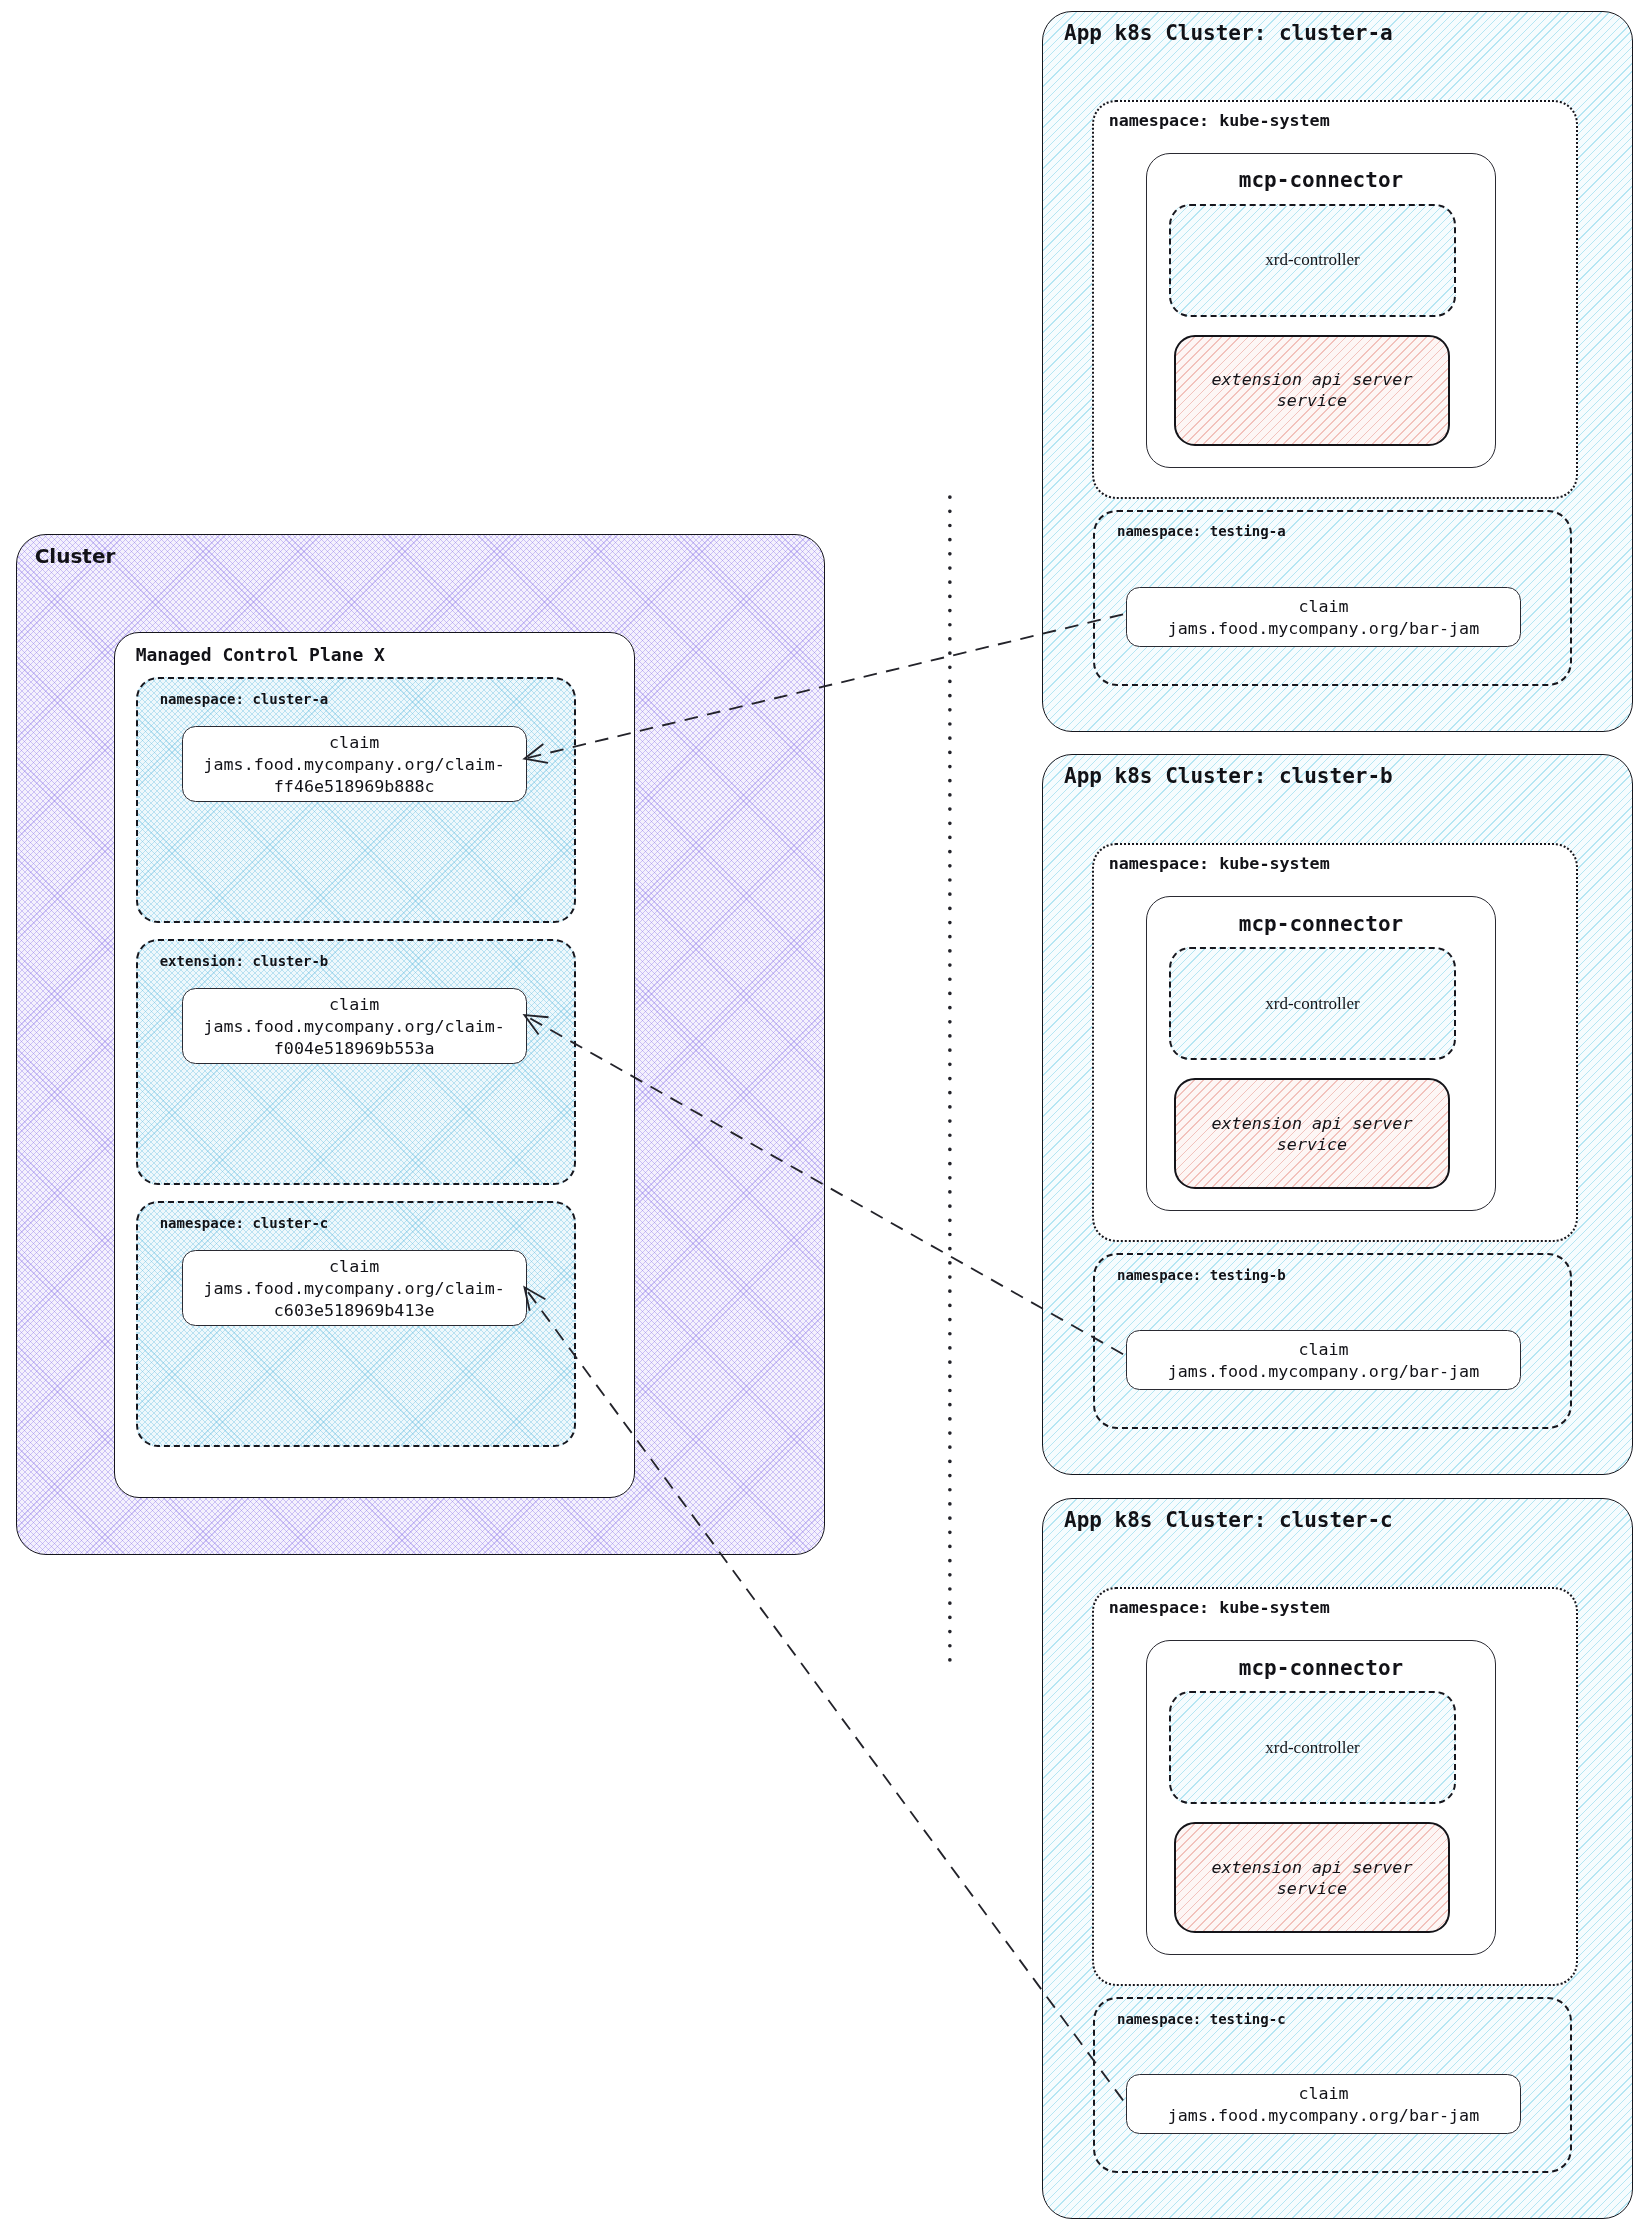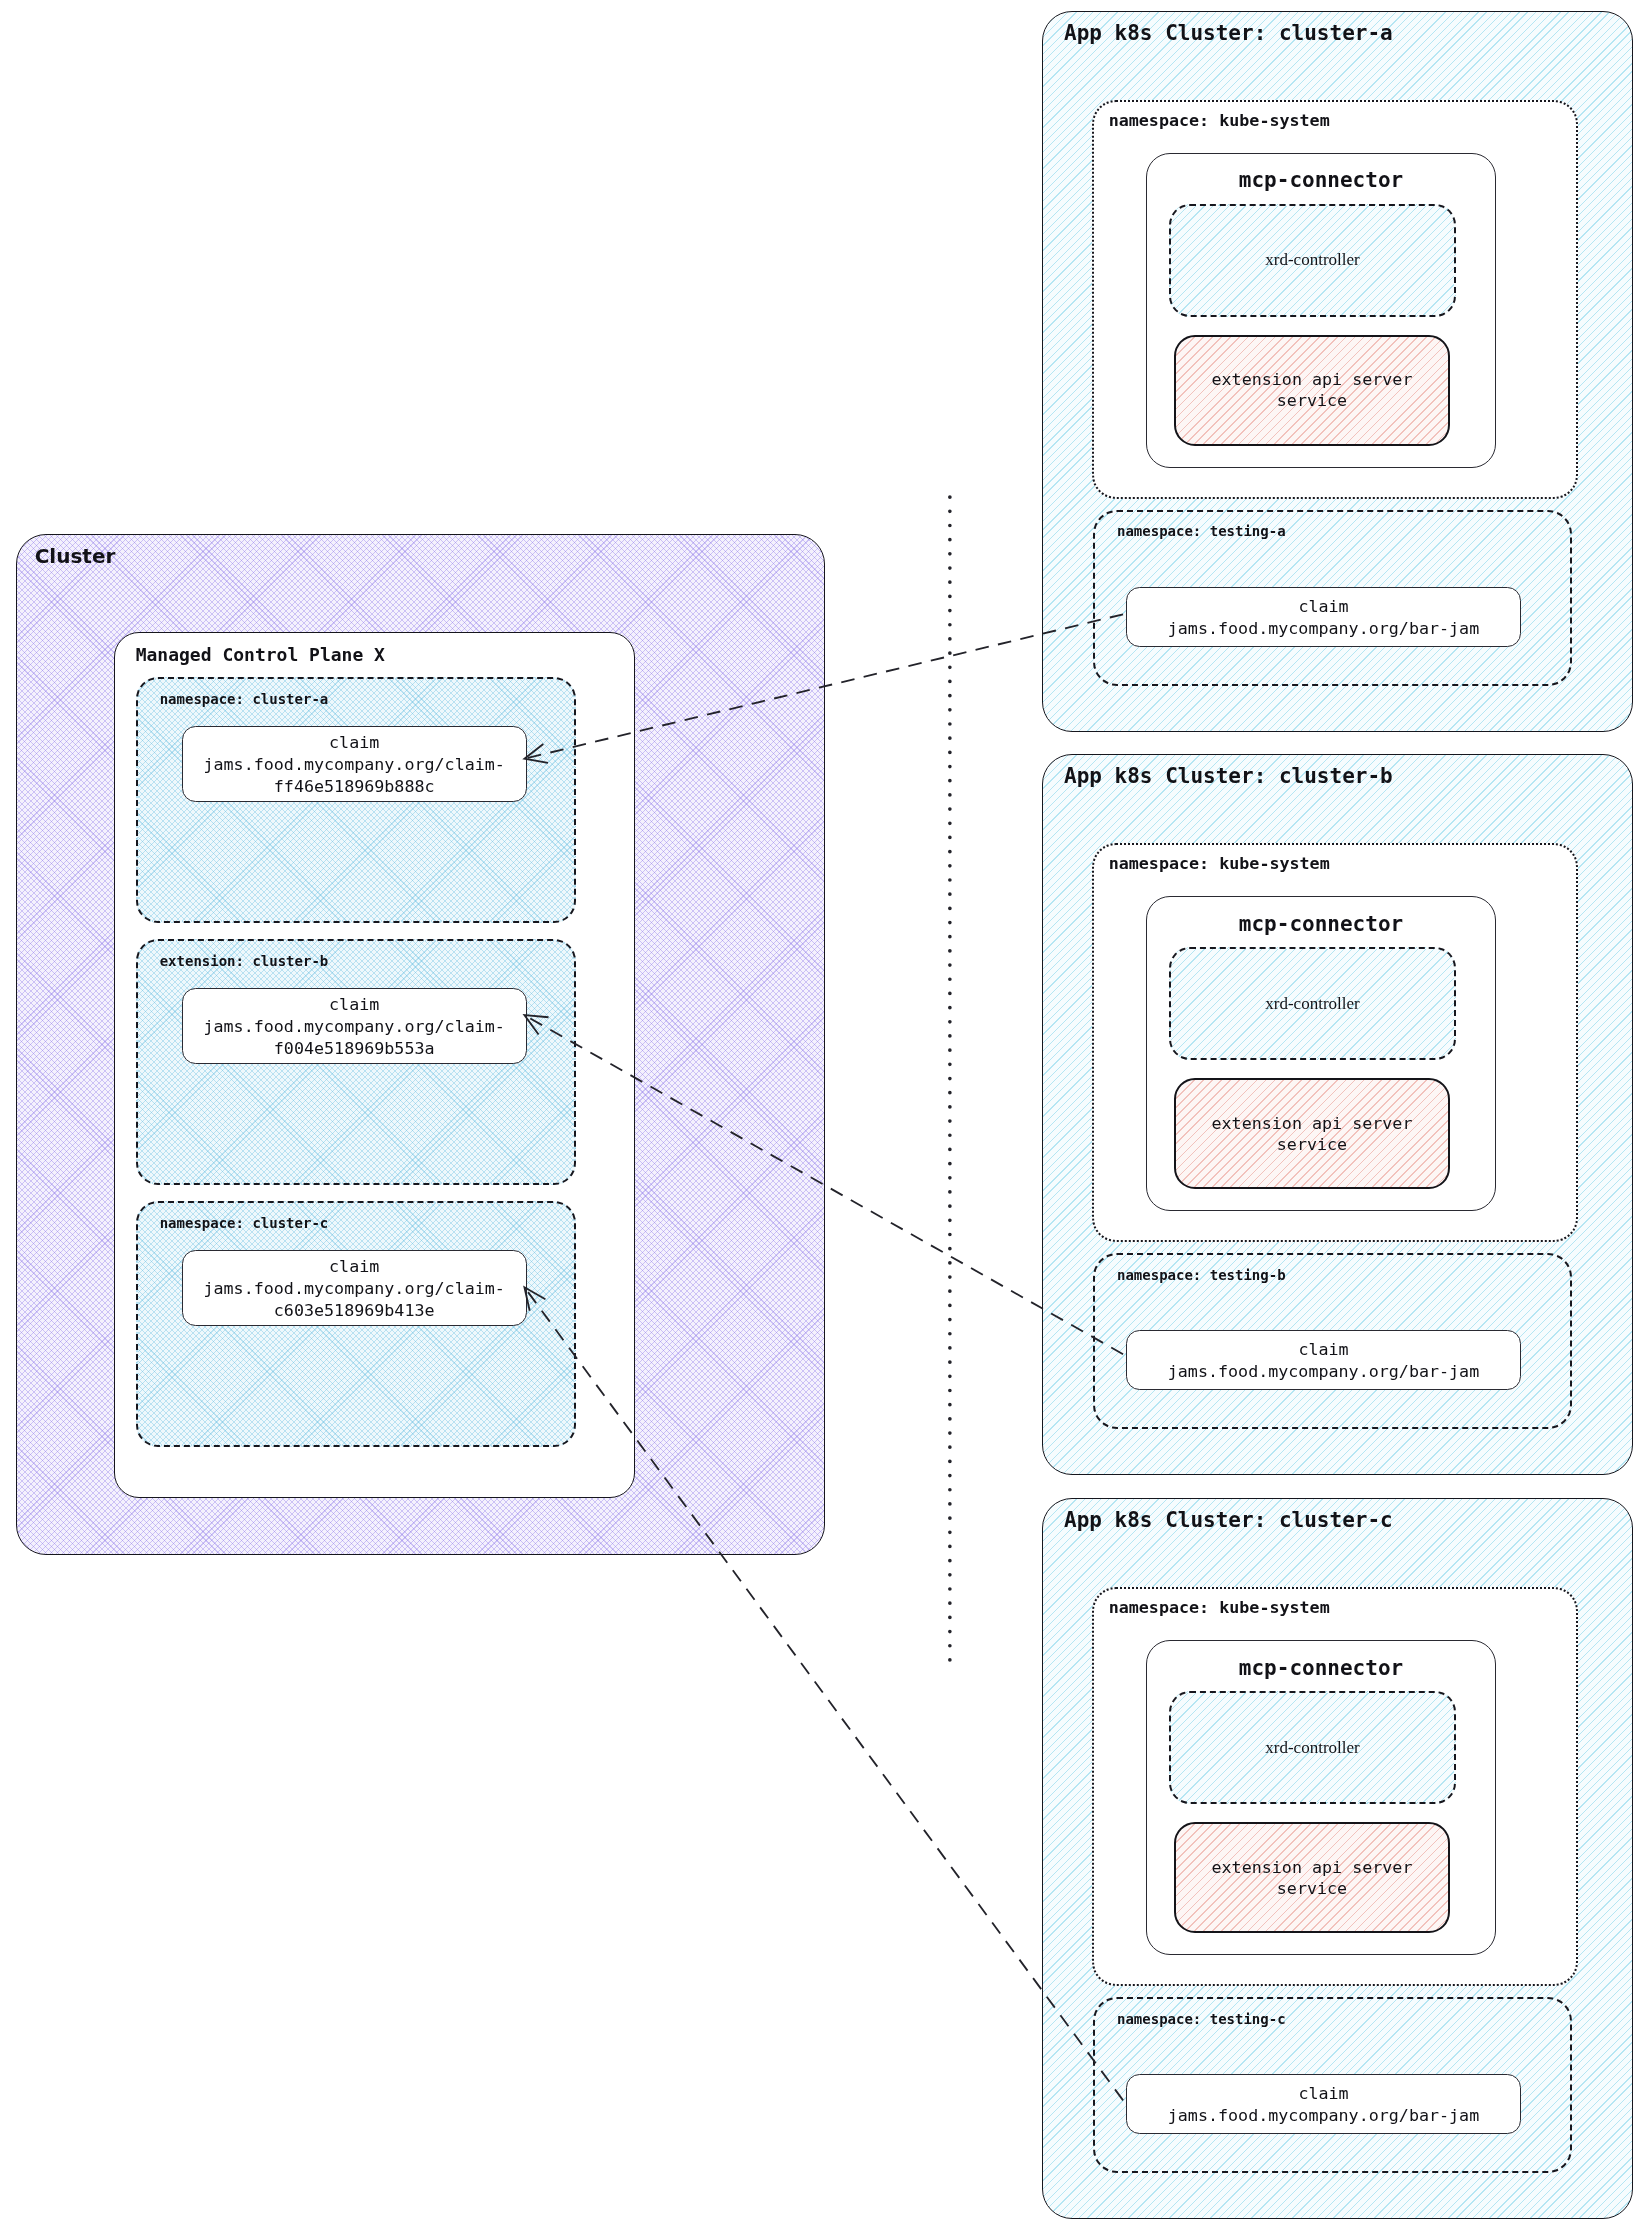--- a/index.html
+++ b/index.html
@@ -26,21 +26,21 @@
   }
   .hatch-pink-diag{
     background-color:#fdf6f5;
     background-image:repeating-linear-gradient(135deg, rgba(231,142,132,0.5) 0px, rgba(231,142,132,0.5) 1.2px, transparent 1.2px, transparent 6.3px);
   }
   .white{background:#ffffff;}
 
   
   .b-solid{border:1.6px solid #16161d;}
   .b-thin{border:1.3px solid #2a2a32;}
-  .b-thick{border:2.6px solid #141419;}
+  .b-thick{border:2.6px solid #141419;font-style:italic;}
   .b-dashed{border:2.4px dashed #16161d;}
   .b-dotted{border:2.1px dotted #16161d;}
 
   
   .spaces{left:15.7px;top:534px;width:809px;height:1021px;border-radius:30px;}
   .spaces-label{left:18px;top:9.4px;font-family:"DejaVu Sans","Liberation Sans",sans-serif;
                 font-weight:700;font-size:20px;}
   .mcpx{left:97px;top:97px;width:521px;height:866px;border-radius:25px;}
   .mcpx-label{left:21px;top:10.5px;font-weight:700;font-size:18px;}
   .lns{left:21px;width:440px;height:246px;border-radius:22px;}

